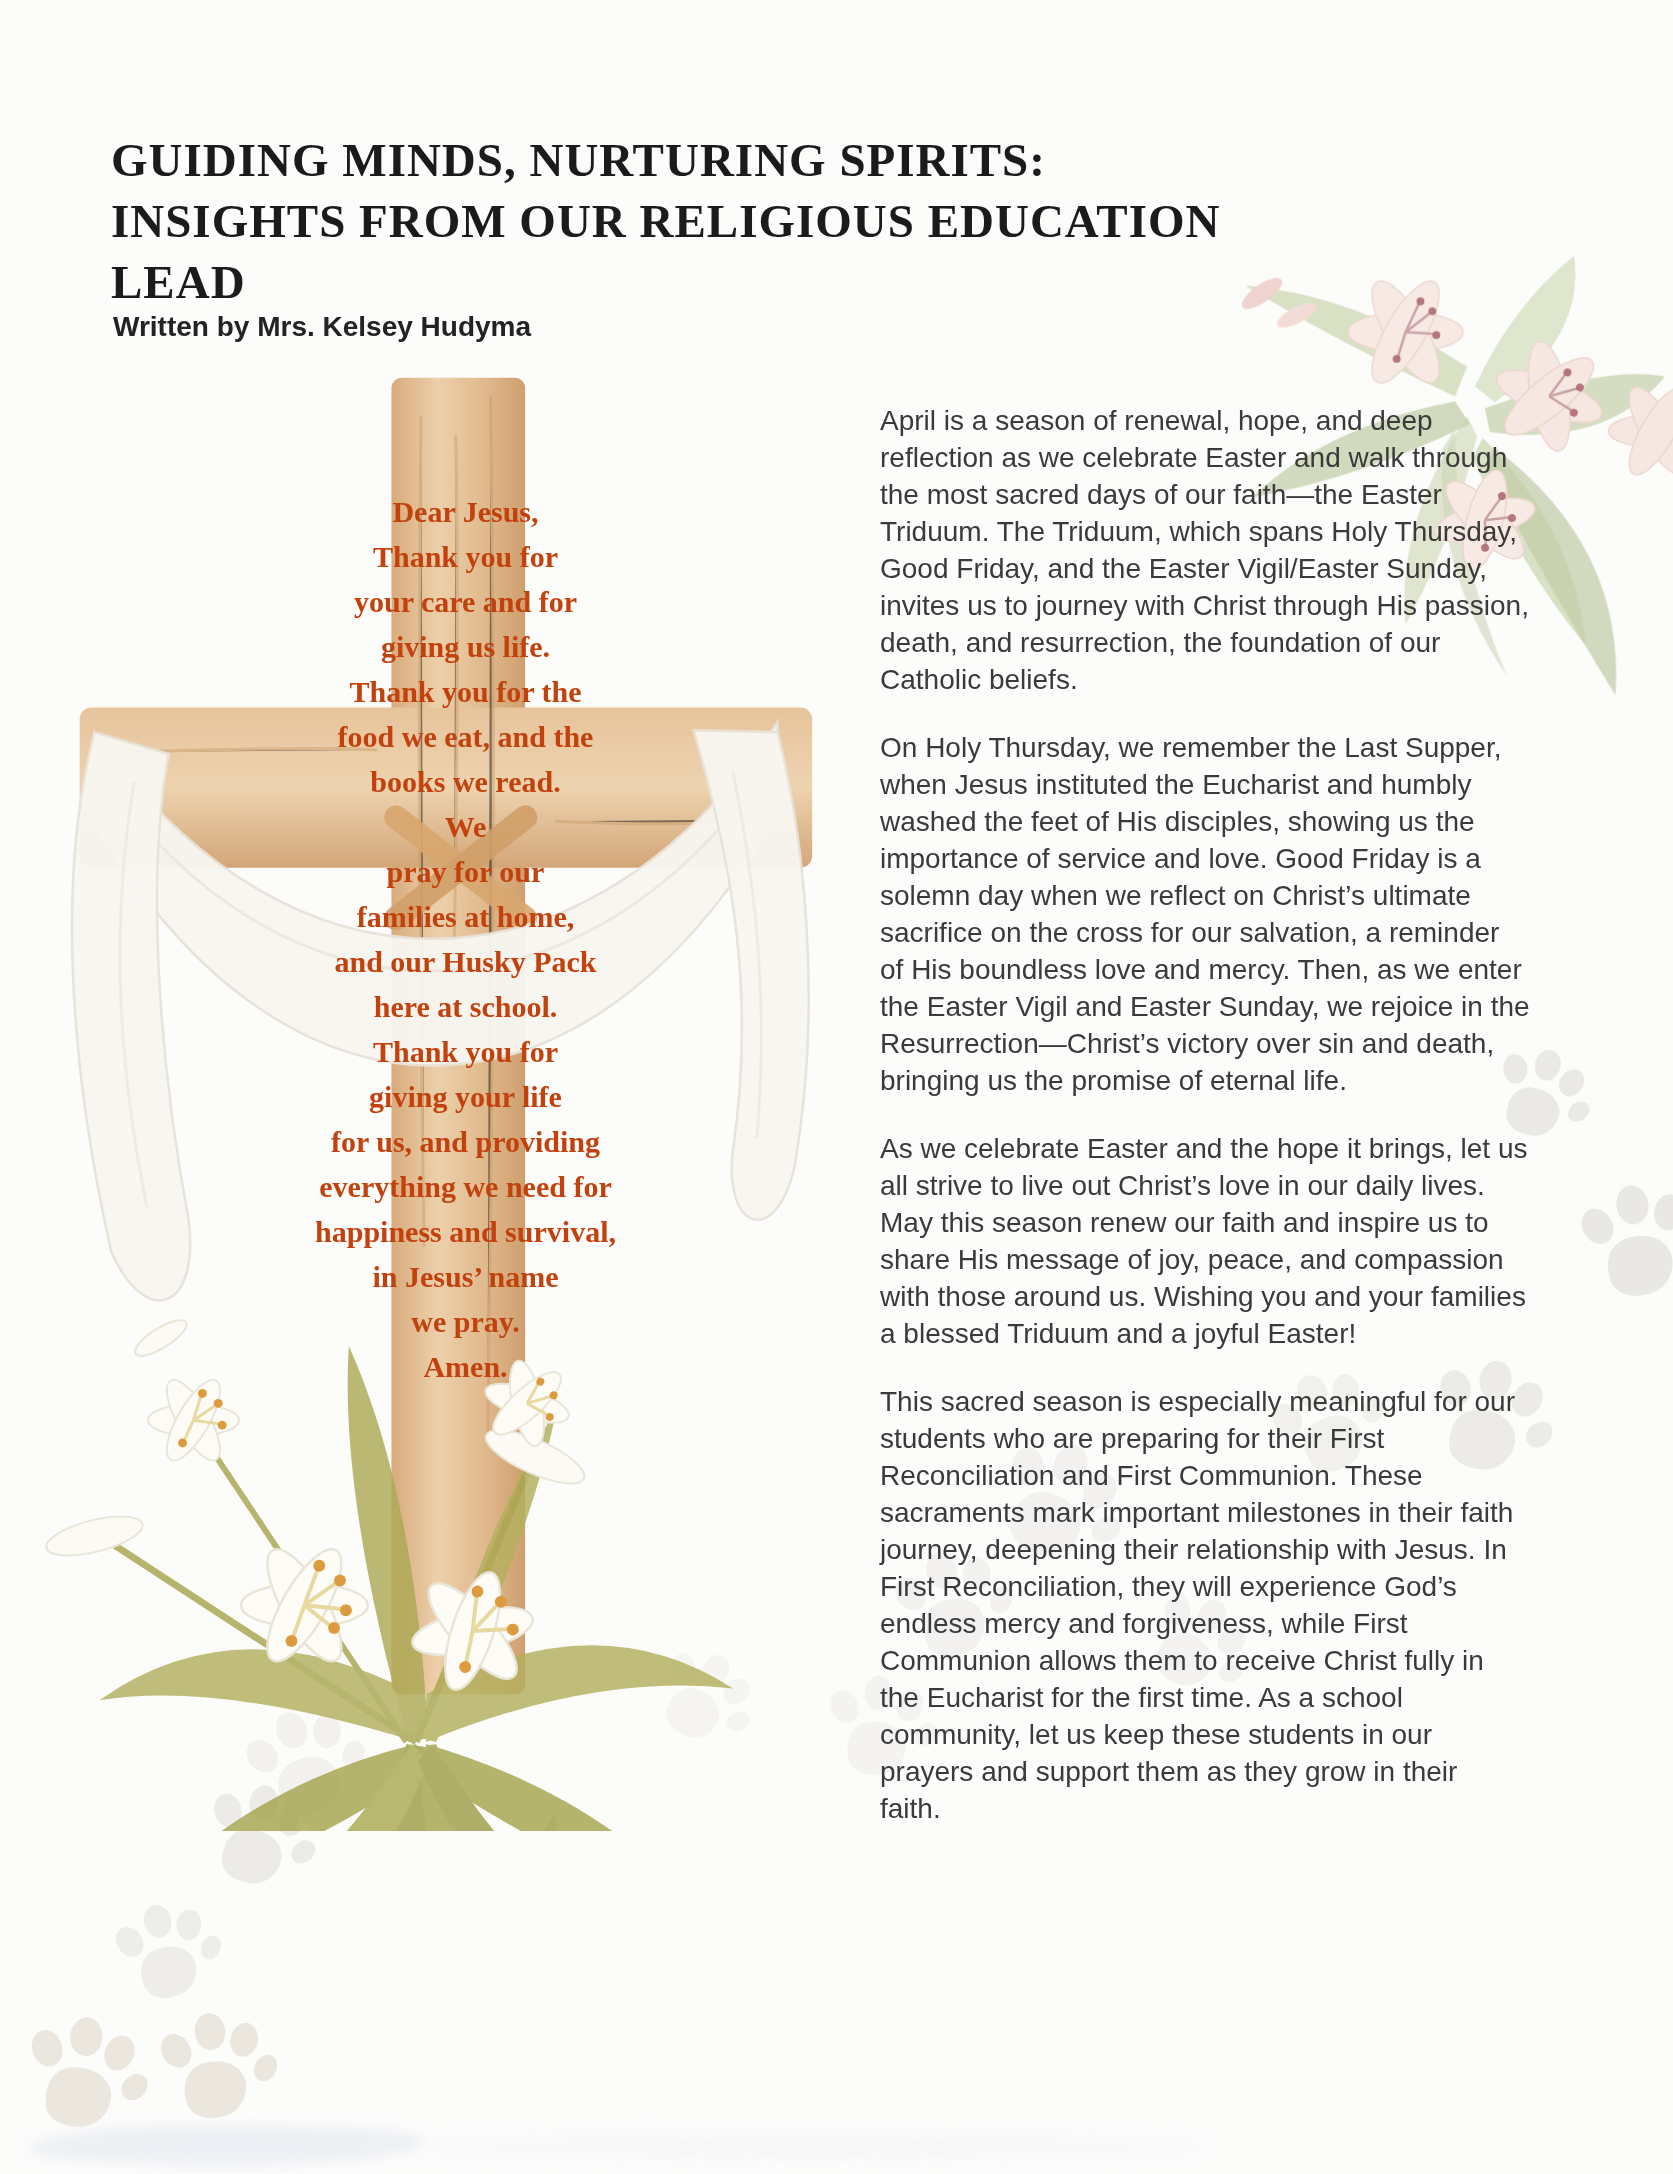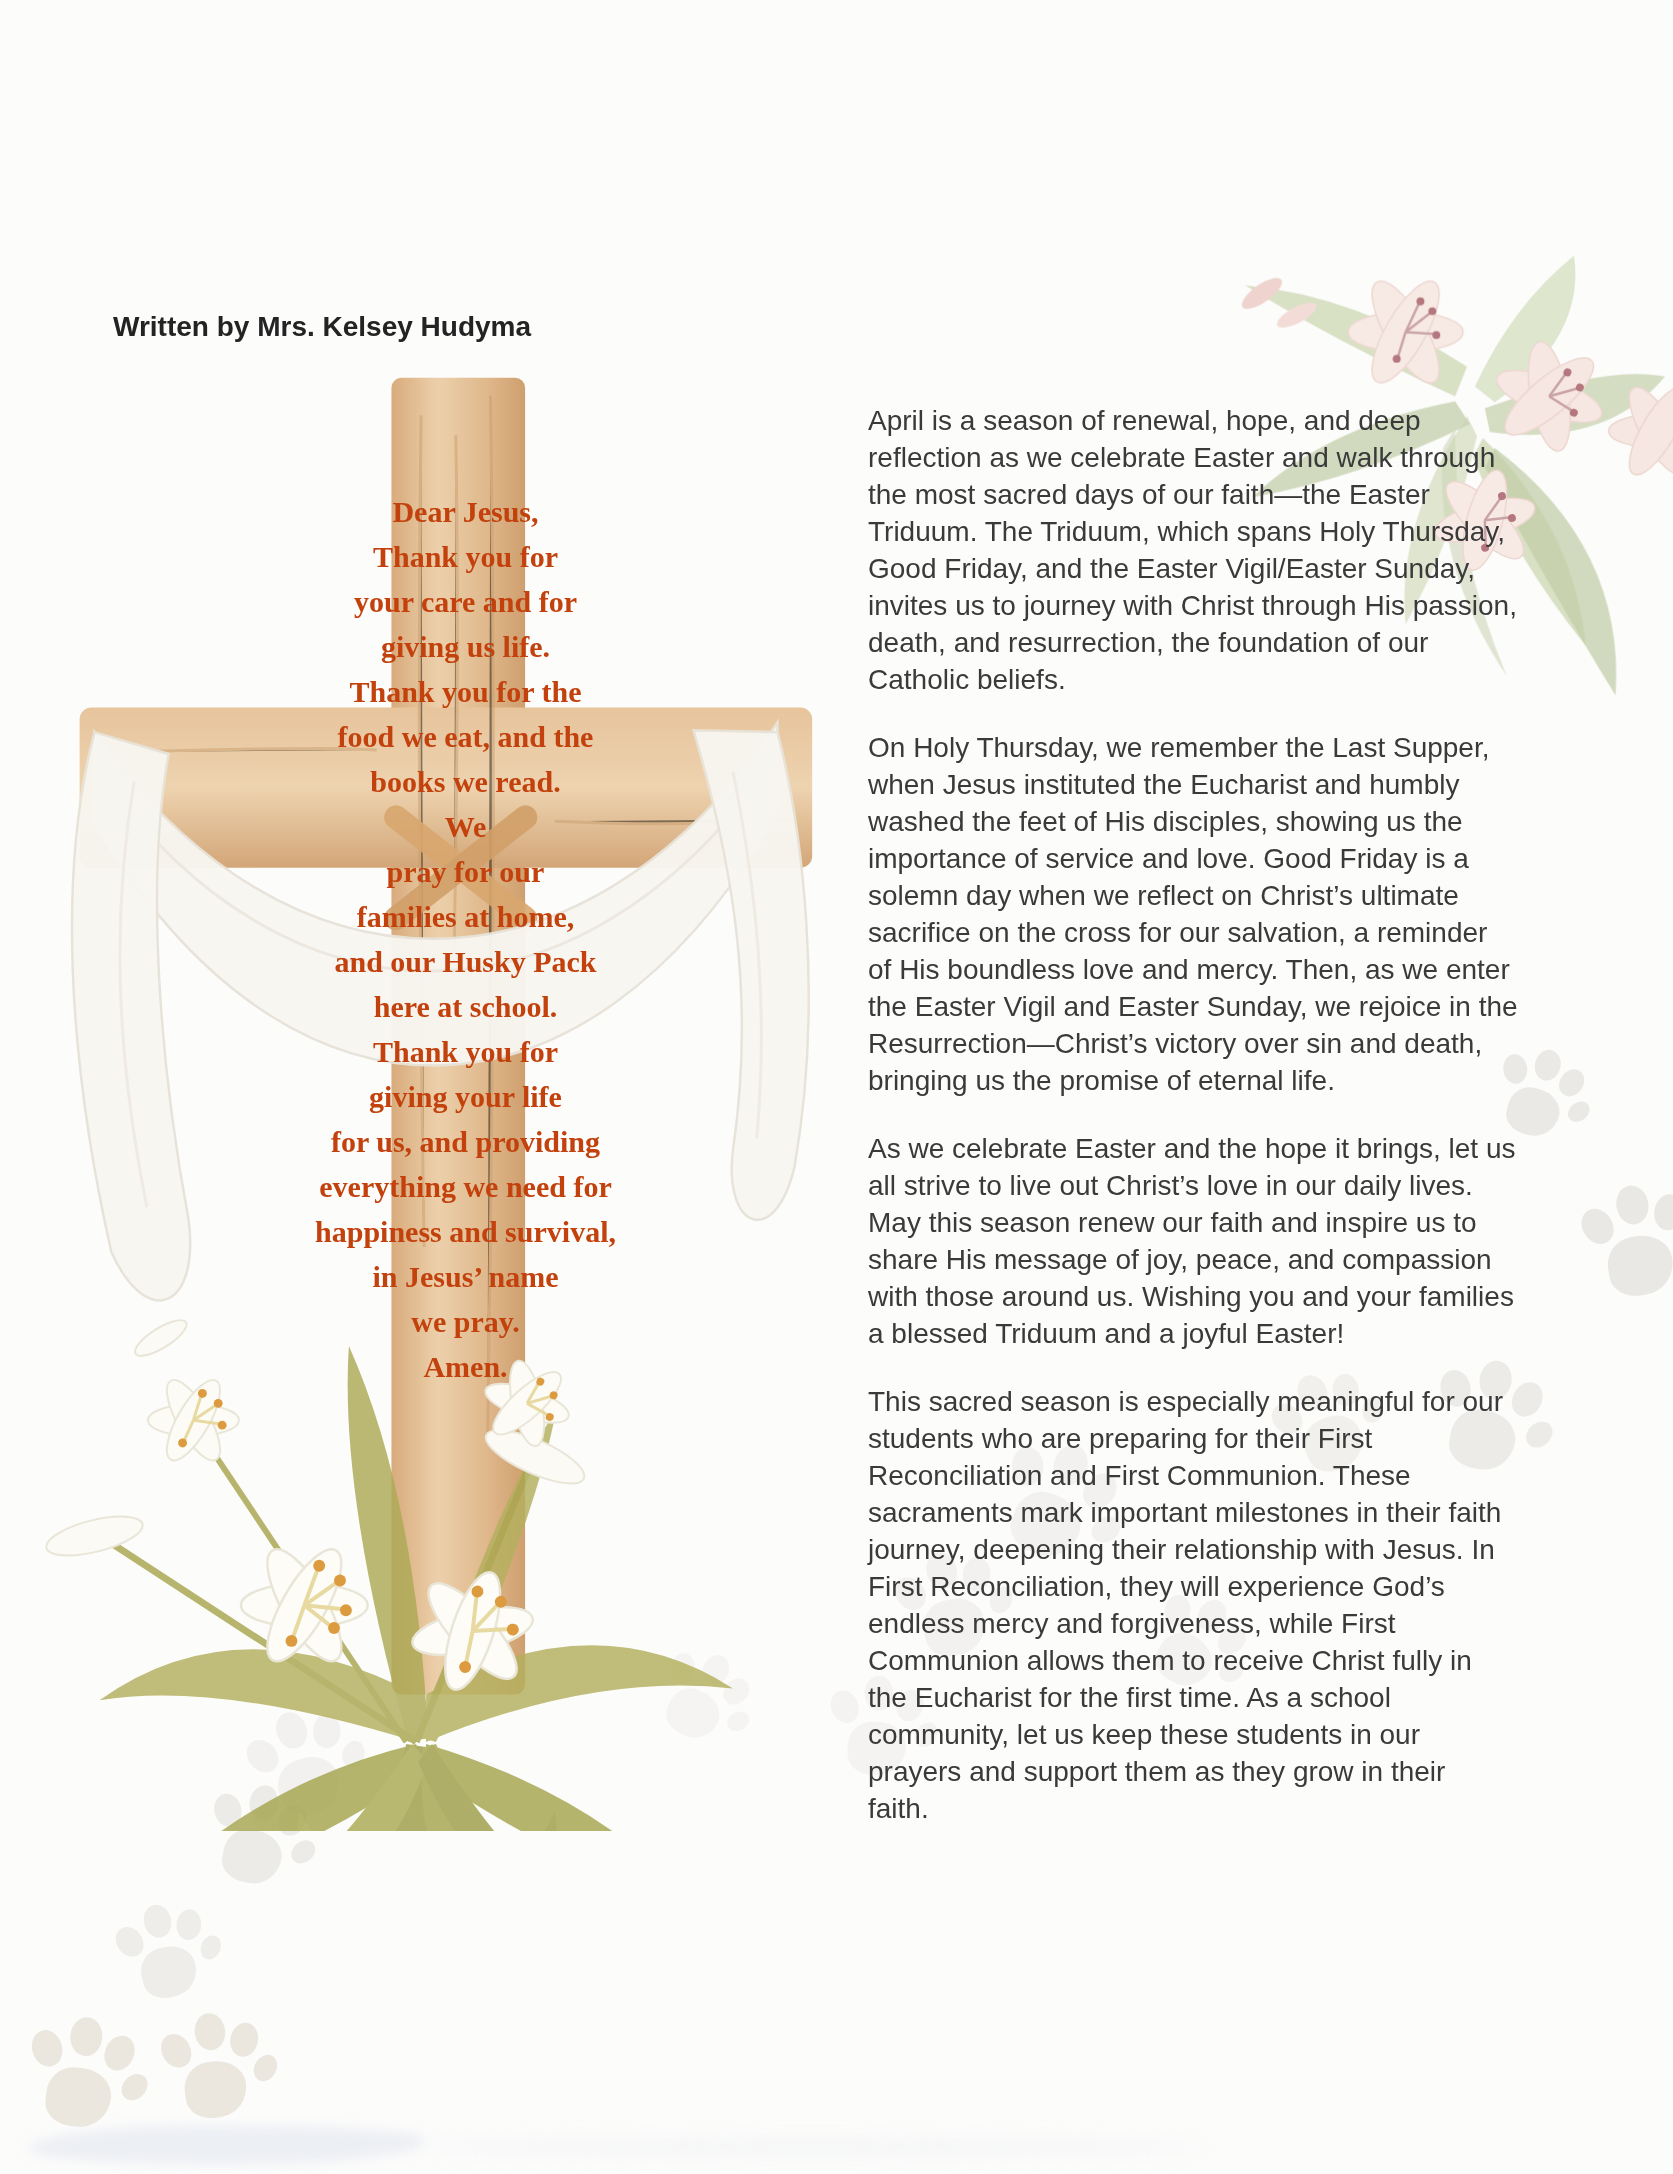--- a/index.html
+++ b/index.html
@@ -18,21 +18,21 @@
     position:absolute;left:113px;top:311px;
     font-size:28px;font-weight:bold;color:#232323;z-index:3;
   }
   .prayer{
     position:absolute;left:114px;top:489px;width:703px;
     text-align:center;font-size:30px;font-weight:bold;
     line-height:45px;color:#c2410c;white-space:pre-line;z-index:4;font-family:Liberation Serif, serif;
   }
   .article{position:absolute;left:868px;top:402px;width:663px;z-index:3;}
   .article p{
-    margin:0 0 31px 0;font-size:28px;line-height:37px;
+    margin:0 0 31px 12px;font-size:28px;line-height:37px;
     color:#3a3a3a;white-space:pre-line;
   }
   .cross-svg{position:absolute;left:40px;top:356px;z-index:1;}
   .bouquet-svg{position:absolute;left:1158px;top:228px;z-index:1;}
   .paw{position:absolute;width:109px;height:119px;z-index:0;}
   .paw span{position:absolute;background:var(--c,#dedbd6);}
   .paw .pad{left:20px;top:53px;width:65px;height:59px;
     border-radius:46% 54% 52% 48%/52% 50% 60% 42%;}
   .paw .t1{left:2px;top:18px;width:30px;height:37px;border-radius:50%;transform:rotate(-22deg);}
   .paw .t2{left:39px;top:2px;width:32px;height:39px;border-radius:50%;}
@@ -240,20 +240,23 @@
             <line x2="-14" y2="32"></line>
         </g>
         <circle cx="34" cy="-23" r="6" fill="#dd9b3f"></circle>
           <circle cx="40" cy="7" r="6" fill="#dd9b3f"></circle>
         <circle cx="13" cy="-38" r="6" fill="#dd9b3f"></circle>
           <circle cx="-15" cy="34" r="6" fill="#dd9b3f"></circle>
       </g>
     </g>
   </svg>
 
+  <h1 class="title">GUIDING MINDS, NURTURING SPIRITS:
+INSIGHTS FROM OUR RELIGIOUS EDUCATION
+LEAD</h1>
   <div class="byline">Written by Mrs. Kelsey Hudyma</div>
 
   <div class="prayer">Dear Jesus,
 Thank you for
 your care and for
 giving us life.
 Thank you for the
 food we eat, and the
 books we read.
 We

